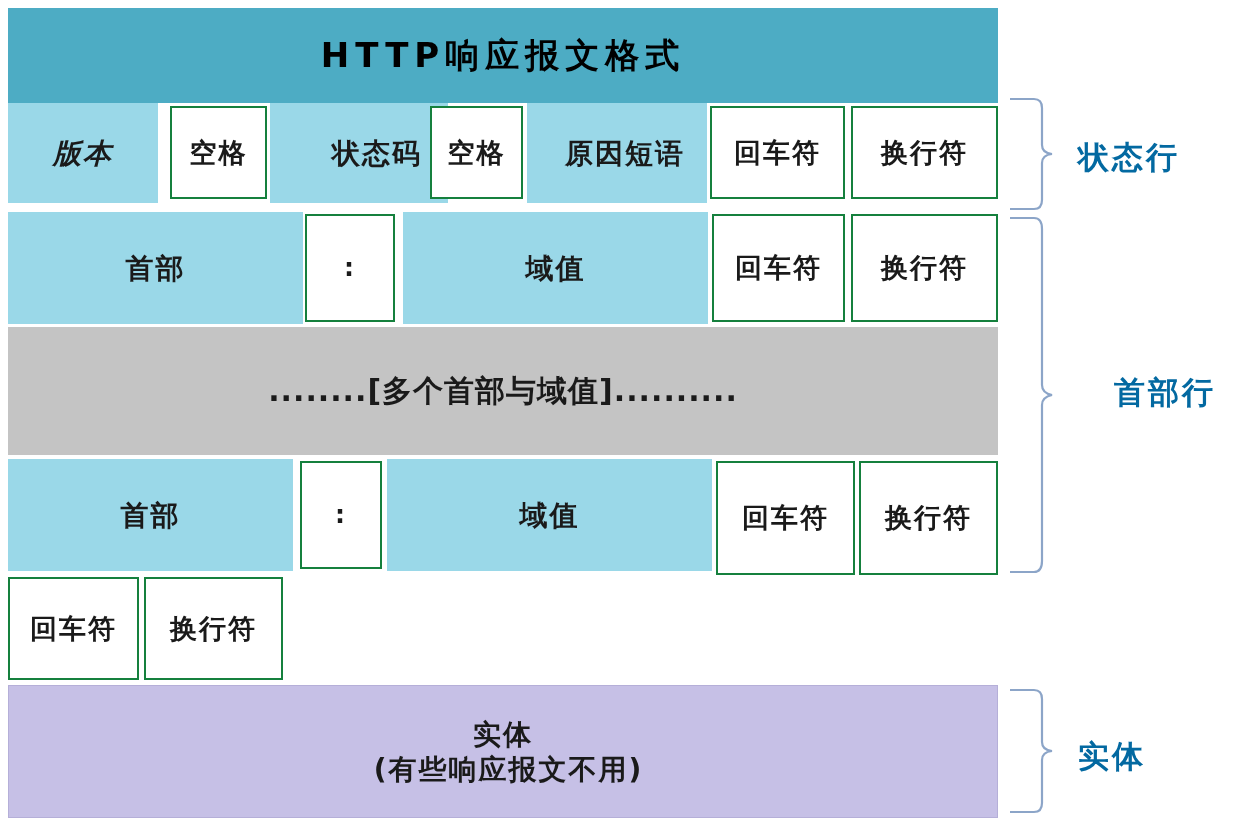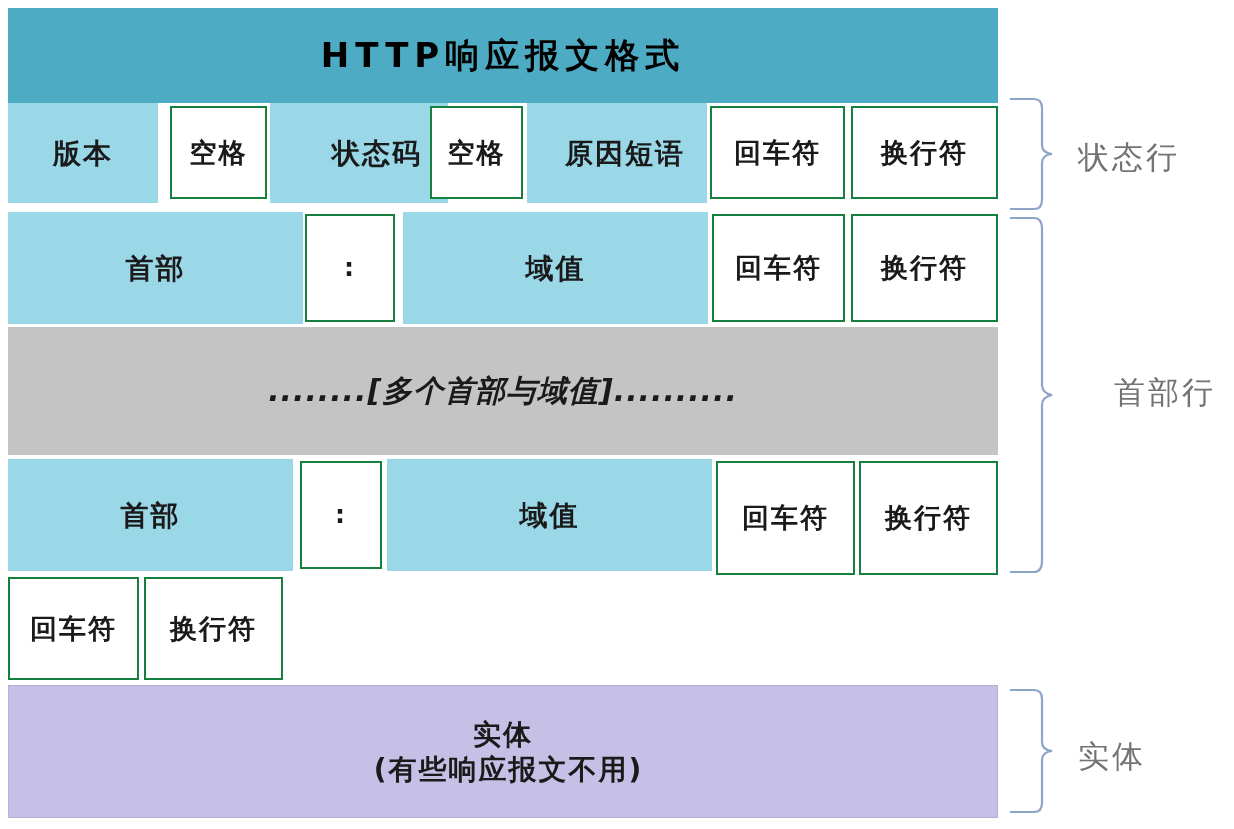--- a/index.html
+++ b/index.html
@@ -55,52 +55,52 @@
   
   .bracket {
     position: absolute;
     stroke: #8CA5C8;
     stroke-width: 2.2;
     fill: none;
   }
 
   .brace-label {
     position: absolute;
-    color: #737373;
+    color: #0369a1;
     font-size: 31px;
-    font-weight: normal;
+    font-weight: bold;
     letter-spacing: 3px;
     white-space: nowrap;
   }
 
   .entity-line1 { display: block; }
   .entity-line2 { display: block; margin-left: 11px; }
 </style>
 </head>
 <body>
 
 <div id="diagram">
 
   <div id="title-banner">HTTP响应报文格式</div>
 
-  <div class="cell blue" style="left:8px;  top:103px; width:150px;  height:100px; font-size:28px;">版本</div>
+  <div class="cell blue" style="left:8px;  top:103px; width:150px;  height:100px; font-size:28px;font-style:italic;">版本</div>
   <div class="cell white" style="left:170px; top:106px; width:97px;  height:93px; font-size:27px;">空格</div>
   <div class="cell blue" style="left:270px; top:103px; width:178px; height:100px; font-size:28px;padding-left:36px;">状态码</div>
   <div class="cell white" style="left:430px; top:106px; width:93px;  height:93px; font-size:27px;">空格</div>
   <div class="cell blue" style="left:527px; top:103px; width:180px; height:100px; font-size:28px;padding-left:16px;">原因短语</div>
   <div class="cell white" style="left:710px; top:106px; width:135px; height:93px; font-size:27px;">回车符</div>
   <div class="cell white" style="left:851px; top:106px; width:147px; height:93px; font-size:27px;">换行符</div>
 
   <div class="cell blue" style="left:8px;  top:212px; width:295px; height:112px; font-size:28px;">首部</div>
   <div class="cell white" style="left:305px; top:214px; width:90px;  height:108px; font-size:25px;">:</div>
   <div class="cell blue" style="left:403px; top:212px; width:305px; height:112px; font-size:28px;">域值</div>
   <div class="cell white" style="left:712px; top:214px; width:133px; height:108px; font-size:27px;">回车符</div>
   <div class="cell white" style="left:851px; top:214px; width:147px; height:108px; font-size:27px;">换行符</div>
 
-  <div class="cell gray" style="left:8px; top:327px; width:990px; height:128px; font-size:30px; letter-spacing:1px;font-style:italic;">........[多个首部与域值]..........</div>
+  <div class="cell gray" style="left:8px; top:327px; width:990px; height:128px; font-size:30px; letter-spacing:1px;">........[多个首部与域值]..........</div>
 
   <div class="cell blue" style="left:8px;  top:459px; width:285px; height:112px; font-size:28px;">首部</div>
   <div class="cell white" style="left:300px; top:461px; width:82px;  height:108px; font-size:25px;">:</div>
   <div class="cell blue" style="left:387px; top:459px; width:325px; height:112px; font-size:28px;">域值</div>
   <div class="cell white" style="left:716px; top:461px; width:139px; height:114px; font-size:27px;">回车符</div>
   <div class="cell white" style="left:859px; top:461px; width:139px; height:114px; font-size:27px;">换行符</div>
 
   <div class="cell white" style="left:8px;  top:577px; width:131px; height:103px; font-size:27px;">回车符</div>
   <div class="cell white" style="left:144px; top:577px; width:139px; height:103px; font-size:27px;">换行符</div>
 

